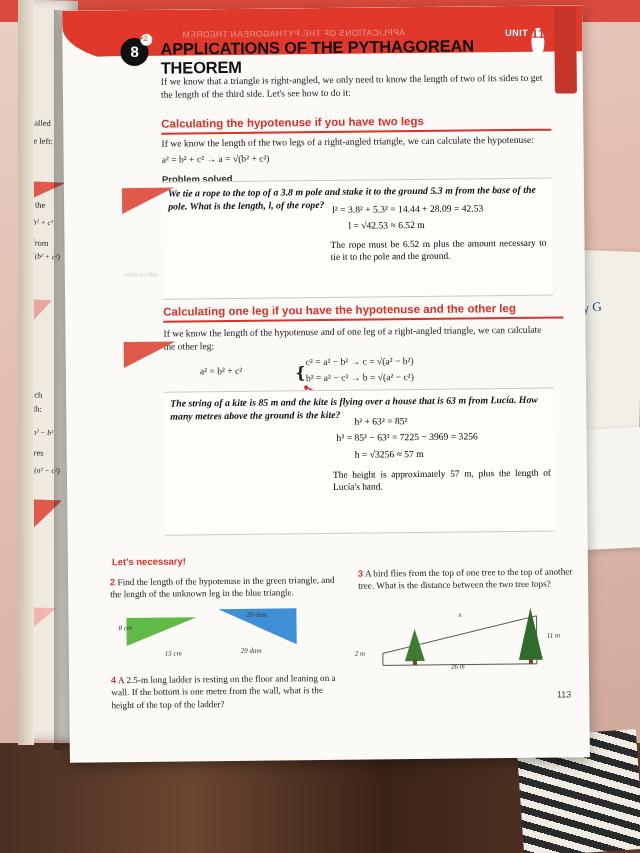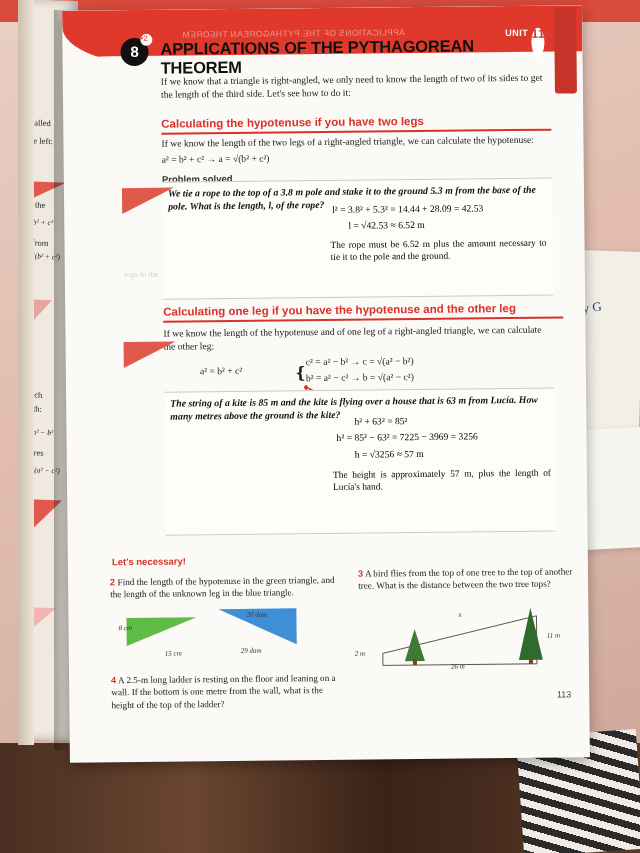--- a/index.html
+++ b/index.html
@@ -173,21 +173,21 @@
             <div class="fig-label" style="left:62px;top:62px;">5.3 m</div>
             <div class="fig-label" style="left:70px;top:18px;">l</div>
           </div>
 
           <div class="math" style="position:absolute;left:170px;top:22px;width:215px;">l² = 3.8² + 5.3² = 14.44 + 28.09 = 42.53</div>
           <div class="math" style="position:absolute;left:186px;top:38px;width:215px;">l = √42.53 ≈ 6.52 m</div>
           <div style="position:absolute;left:168px;top:58px;width:216px;font-size:9.4px;line-height:1.3;text-align:justify;">The rope must be 6.52 m plus the amount necessary to tie it to the pole and the ground.</div>
         </div>
 
         <div class="tri-red1"></div>
-        <div class="faded" style="left:60px;top:260px;">tops to the</div>
+        <div class="faded" style="left:60px;top:260px;">ebis to the</div>
 
         <div class="sec2-h">
           <h2 class="red">Calculating one leg if you have the hypotenuse and the other leg</h2>
           <span class="ul-red"></span>
         </div>
         <div class="col sec2-b">
           <span>If we know the length of the hypotenuse and of one leg of a right-angled triangle, we can calculate the other leg:</span>
           <div style="position:relative;height:34px;margin-top:3px;">
             <span class="math" style="position:absolute;left:36px;top:9px;">a² = b² + c²</span>
             <span style="position:absolute;left:130px;top:8px;font-size:16px;color:#222;">❴</span>

